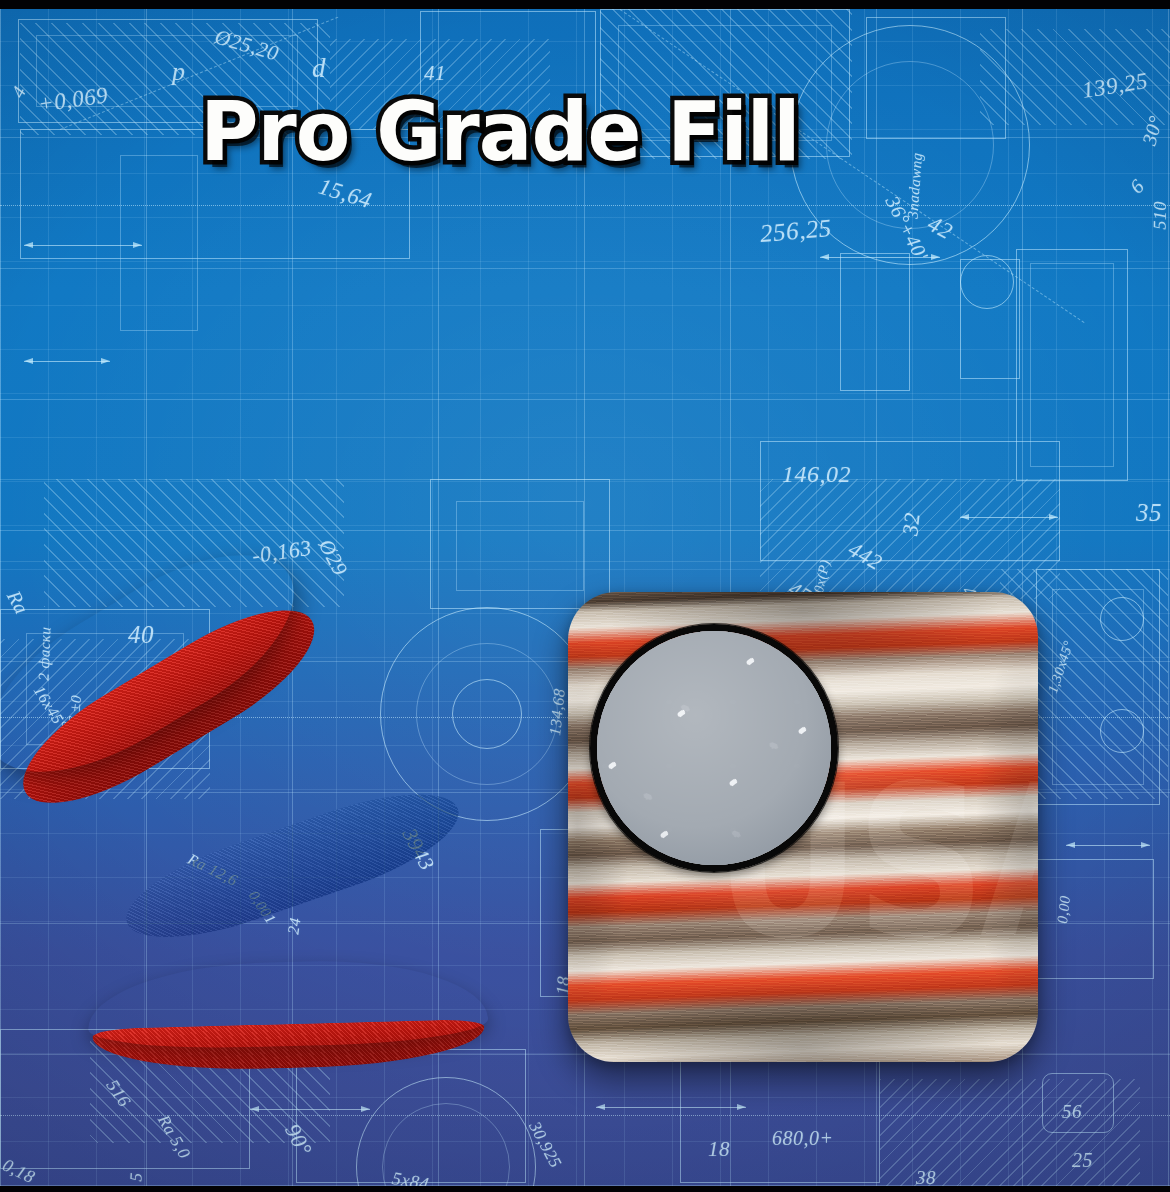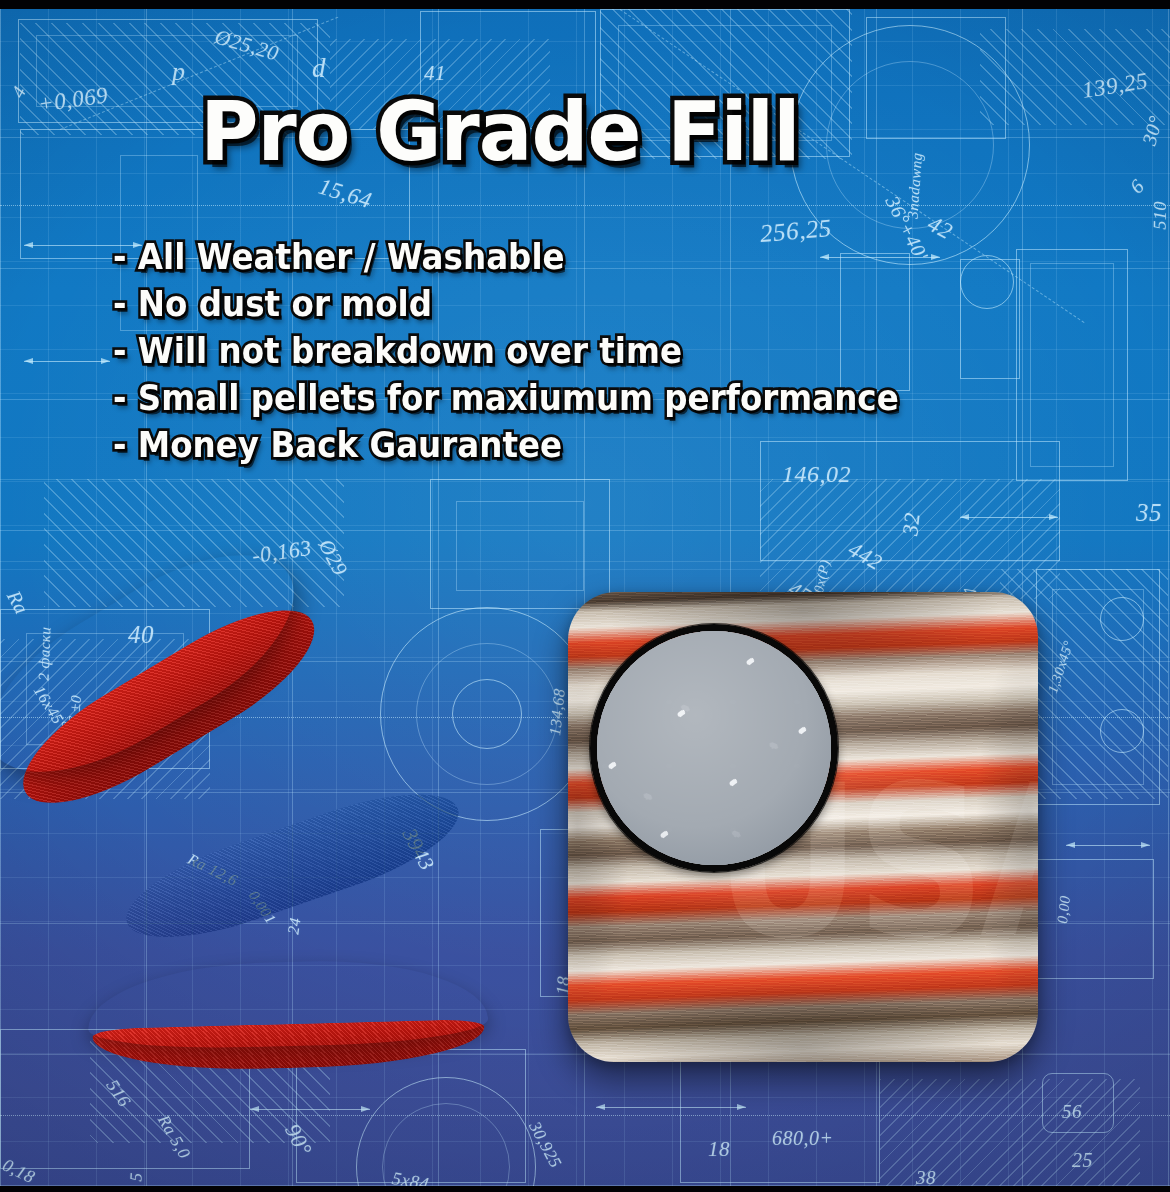--- a/index.html
+++ b/index.html
@@ -489,27 +489,20 @@
         <span class="bp-note" style="left: 1062px; top: 1092px; font-size: 19px; transform: rotate(0deg);">56</span>
         <span class="bp-note" style="left: 1072px; top: 1140px; font-size: 20px; transform: rotate(0deg);">25</span>
         <span class="bp-note" style="left: 392px; top: 1162px; font-size: 18px; transform: rotate(10deg);">5x84</span>
       </div>
   </div>
 
   <div id="headline">
     <span class="title">Pro Grade Fill</span>
   </div>
 
-  <div id="features">
-    <div class="feat">- All Weather / Washable</div>
-    <div class="feat">- No dust or mold</div>
-    <div class="feat">- Will not breakdown over time</div>
-    <div class="feat">- Small pellets for maxiumum performance</div>
-    <div class="feat">- Money Back Gaurantee</div>
-  </div>
 
   <div class="bag" id="bag-top">
     <div class="edge backing"></div>
     <div class="body">
       <div class="fleece soft"></div>
     </div>
   </div>
 
   <div class="bag" id="bag-mid">
     <div class="edge backing"></div>

